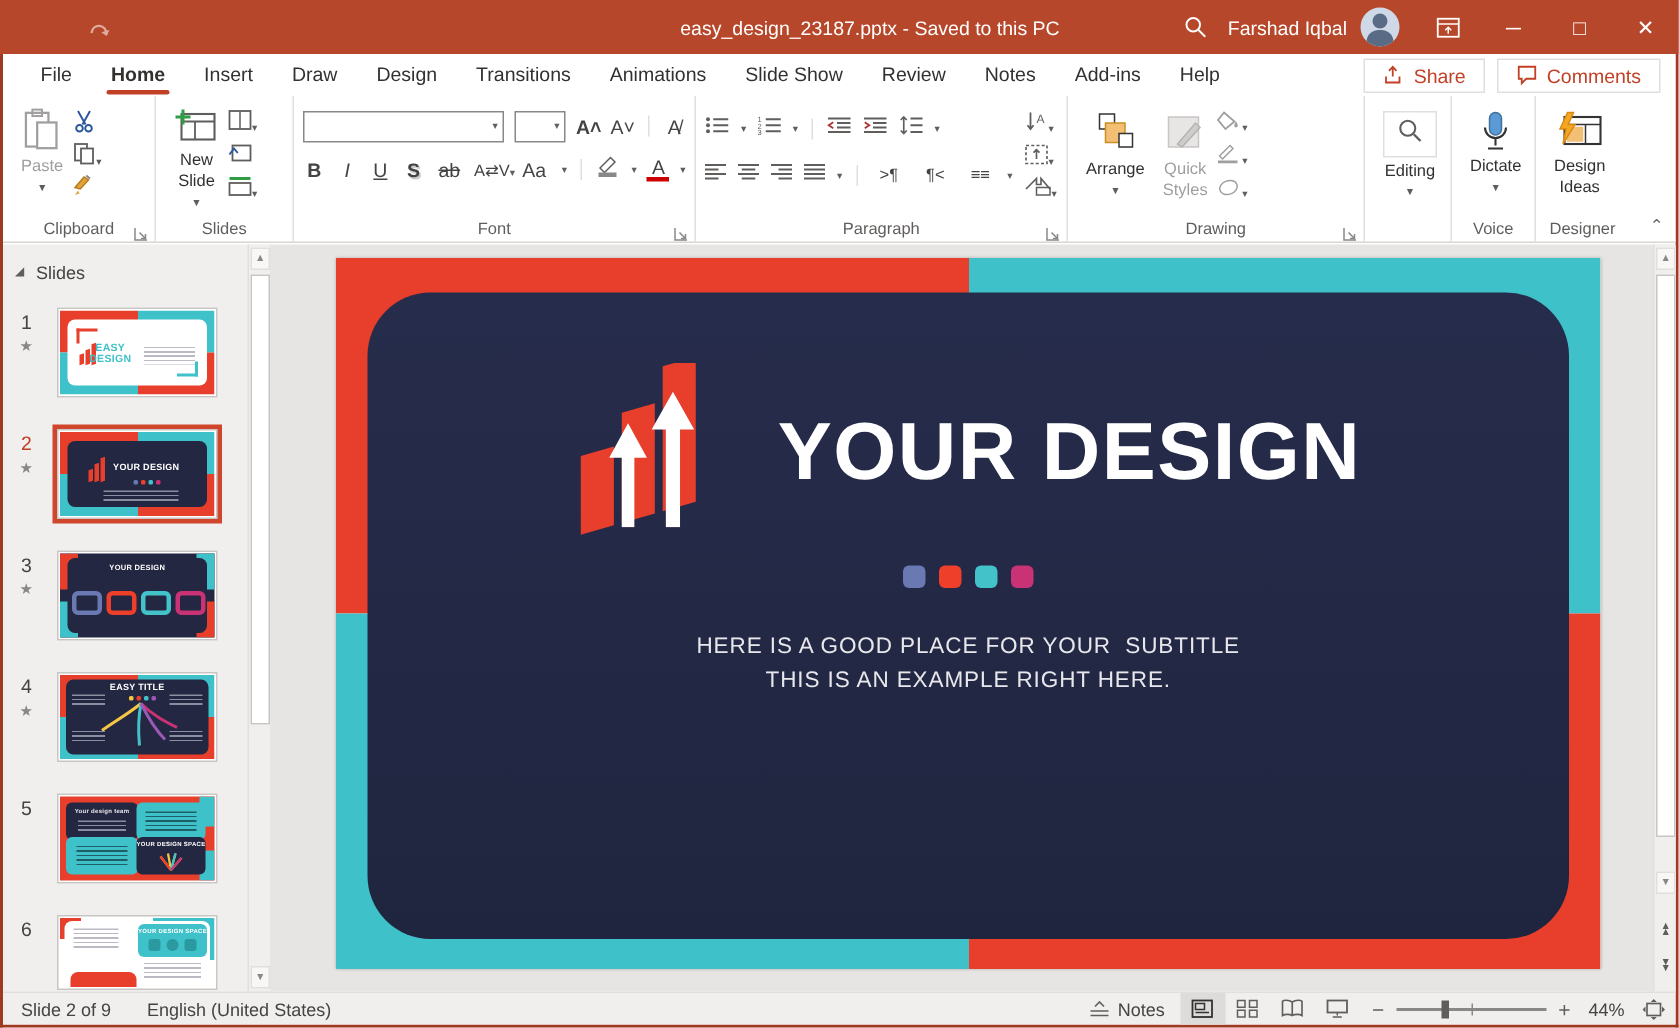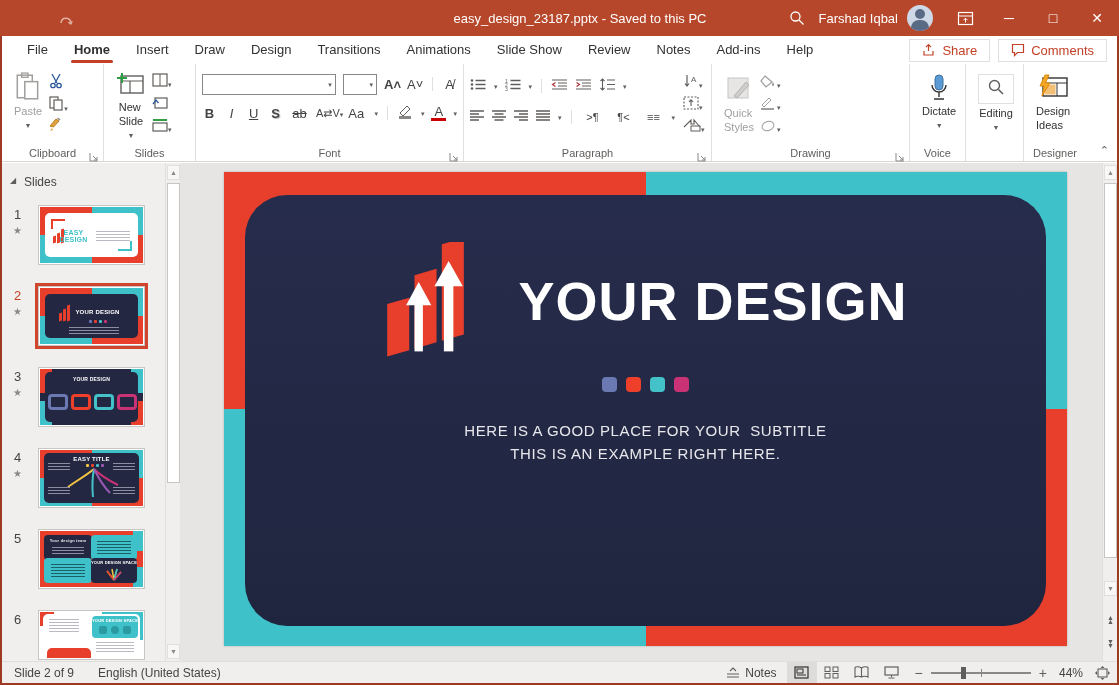--- a/index.html
+++ b/index.html
@@ -31,21 +31,21 @@
   .rtab.active::after { content:""; position:absolute; left:10px; right:10px; bottom:0; height:3px; background:#c24026; border-radius:2px; }
   .tab-actions { margin-left:auto; display:flex; gap:8px; padding-right:10px; }
   .tab-act-btn { display:flex; align-items:center; gap:6px; border:1px solid #e1dfdd; padding:3px 12px; font-size:13px; color:#c24026; background:#fff; }
 
   
   .ribbon { position:absolute; top:64px; left:0; right:0; height:98px; background:#fff; border-bottom:1px solid #d8d6d4; }
   .rgroups { display:flex; height:100%; }
   .rgroup { position:relative; height:100%; border-right:1px solid #e1dfdd; padding:6px 6px 18px; display:flex; align-items:flex-start; }
   .rlabel { position:absolute; bottom:2px; left:0; right:0; text-align:center; font-size:11px; color:#605e5c; }
   .launcher { position:absolute; bottom:3px; right:4px; width:10px; height:10px; }
-  .bigbtn { display:flex; flex-direction:column; align-items:center; justify-content:flex-start; gap:3px; padding:4px 6px; font-size:11px; color:#323130; line-height:1.25; }
+  .bigbtn { display:flex; flex-direction:column; align-items:center; justify-content:flex-start; gap:3px; padding:4px 6px; font-size:11px; color:#323130; text-align:center; line-height:1.25; }
   .bigbtn .blabel { white-space:pre-line; }
   .dis { color:#a19f9d; }
   .chev { font-size:7px; color:#605e5c; line-height:1; }
   .srow { display:flex; align-items:center; gap:7px; height:22px; }
   .scol { display:flex; flex-direction:column; justify-content:space-between; height:66px; padding-top:3px; }
   .tgl { font-size:13px; color:#444; width:16px; text-align:center; }
   .combo { border:1px solid #8a8886; height:21px; display:flex; align-items:center; justify-content:flex-end; padding-right:3px; background:#fff; }
   .combo .chev { color:#605e5c; }
   .bar-ic { display:inline-block; }
   .vline { width:1px; background:#e1dfdd; align-self:stretch; margin:4px 2px; }
@@ -384,20 +384,29 @@
               </svg><span class="chev">▾</span></span>
         </div>
         <span class="rlabel">Paragraph</span>
         <span class="launcher"><svg width="10" height="10" viewBox="0 0 10 10">
               <path d="M1 1 v8 h8" fill="none" stroke="#8a8886"></path>
               <path d="M4 4 l4 4 M8 5 v3 h-3" fill="none" stroke="#8a8886"></path>
             </svg></span>
       </div>
 
       <div class="rgroup" style="width:198px">
+        <div class="bigbtn">
+          <svg width="30" height="30" viewBox="0 0 30 30">
+              <rect x="4" y="2" width="10" height="10" fill="#fff" stroke="#333"></rect>
+              <rect x="8" y="8" width="13" height="13" fill="#f2bf75" stroke="#c99022"></rect>
+              <rect x="17" y="15" width="9" height="9" fill="#fff" stroke="#333"></rect>
+            </svg>
+          <span class="blabel">Arrange</span>
+          <span class="chev">▼</span>
+        </div>
         <div class="bigbtn dis">
           <svg width="30" height="30" viewBox="0 0 30 30">
               <rect x="4" y="4" width="20" height="20" fill="#e8e6e4" stroke="#c8c6c4"></rect>
               <path d="M10 22 L22 8 l3 3 -12 13 z" fill="#cfcdcb" stroke="#b5b3b1"></path>
             </svg>
           <span class="blabel">Quick
 Styles</span>
         </div>
         <div class="scol" style="padding-top:4px">
           <span class="dis"><svg width="17" height="13" viewBox="0 0 17 13">
@@ -410,43 +419,43 @@
               </svg><span class="chev">▾</span></span>
           <span class="dis"><svg width="17" height="13" viewBox="0 0 17 13">
                 <ellipse cx="8" cy="7" rx="6" ry="4.5" fill="none" stroke="#a19f9d" transform="rotate(-20 8 7)"></ellipse>
               </svg><span class="chev">▾</span></span>
         </div>
         <span class="rlabel">Drawing</span>
         <span class="launcher"><svg width="10" height="10" viewBox="0 0 10 10">
               <path d="M1 1 v8 h8" fill="none" stroke="#8a8886"></path>
               <path d="M4 4 l4 4 M8 5 v3 h-3" fill="none" stroke="#8a8886"></path>
             </svg></span>
+      </div>
+
+      <div class="rgroup" style="width:58px">
+        <div class="bigbtn">
+          <span style="border:1px solid #e1dfdd; padding:3px 8px"><svg width="18" height="18" viewBox="0 0 18 18">
+                <circle cx="7.5" cy="7.5" r="5" fill="none" stroke="#605e5c" stroke-width="1.4"></circle>
+                <path d="M11.5 11.5 L16 16" stroke="#605e5c" stroke-width="1.6"></path>
+              </svg></span>
+          <span class="blabel">Editing</span>
+          <span class="chev">▼</span>
+        </div>
       </div>
 
       <div class="rgroup" style="width:56px">
         <div class="bigbtn">
           <svg width="20" height="28" viewBox="0 0 20 28">
               <rect x="6" y="1" width="8" height="15" rx="4" fill="#5b9bd5" stroke="#41719c"></rect>
               <path d="M3 11 a7 7 0 0 0 14 0 M10 18 v5 M5 25 h10" fill="none" stroke="#333" stroke-width="1.4"></path>
             </svg>
           <span class="blabel">Dictate</span>
           <span class="chev">▼</span>
         </div>
         <span class="rlabel">Voice</span>
-      </div>
-
-      <div class="rgroup" style="width:58px">
-        <div class="bigbtn">
-          <span style="border:1px solid #e1dfdd; padding:3px 8px"><svg width="18" height="18" viewBox="0 0 18 18">
-                <circle cx="7.5" cy="7.5" r="5" fill="none" stroke="#605e5c" stroke-width="1.4"></circle>
-                <path d="M11.5 11.5 L16 16" stroke="#605e5c" stroke-width="1.6"></path>
-              </svg></span>
-          <span class="blabel">Editing</span>
-          <span class="chev">▼</span>
-        </div>
       </div>
 
       <div class="rgroup" style="width:62px; border-right:none">
         <div class="bigbtn">
           <svg width="32" height="28" viewBox="0 0 32 28">
               <rect x="6" y="4" width="24" height="18" fill="none" stroke="#333" stroke-width="1.4"></rect>
               <path d="M6 9 h24 M20 9 v13" stroke="#333"></path>
               <rect x="7.5" y="10.5" width="11" height="10" fill="#f2bf75"></rect>
               <path d="M8 1 L3 12 h4 L5 22 L13 9 h-4.5 L12 1 Z" fill="#f5a623" stroke="#d98a14"></path>
             </svg>

